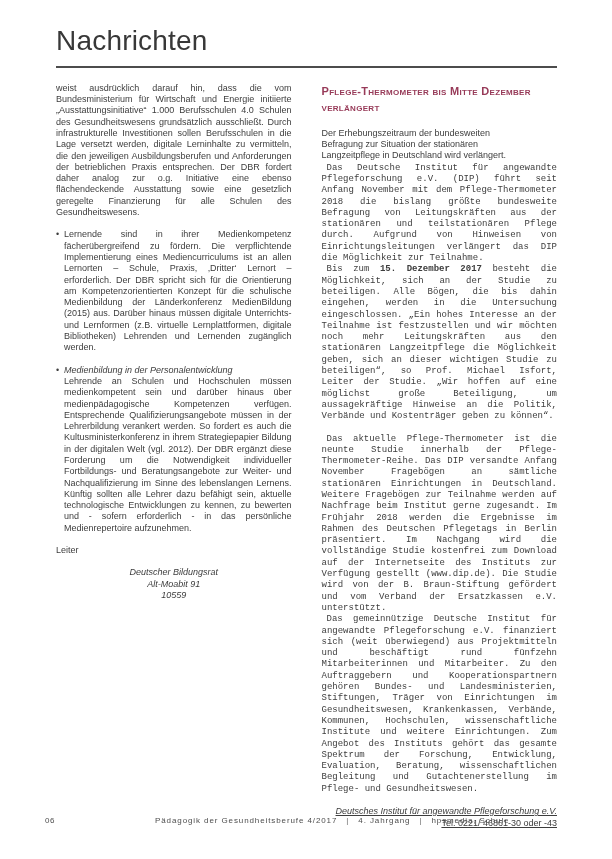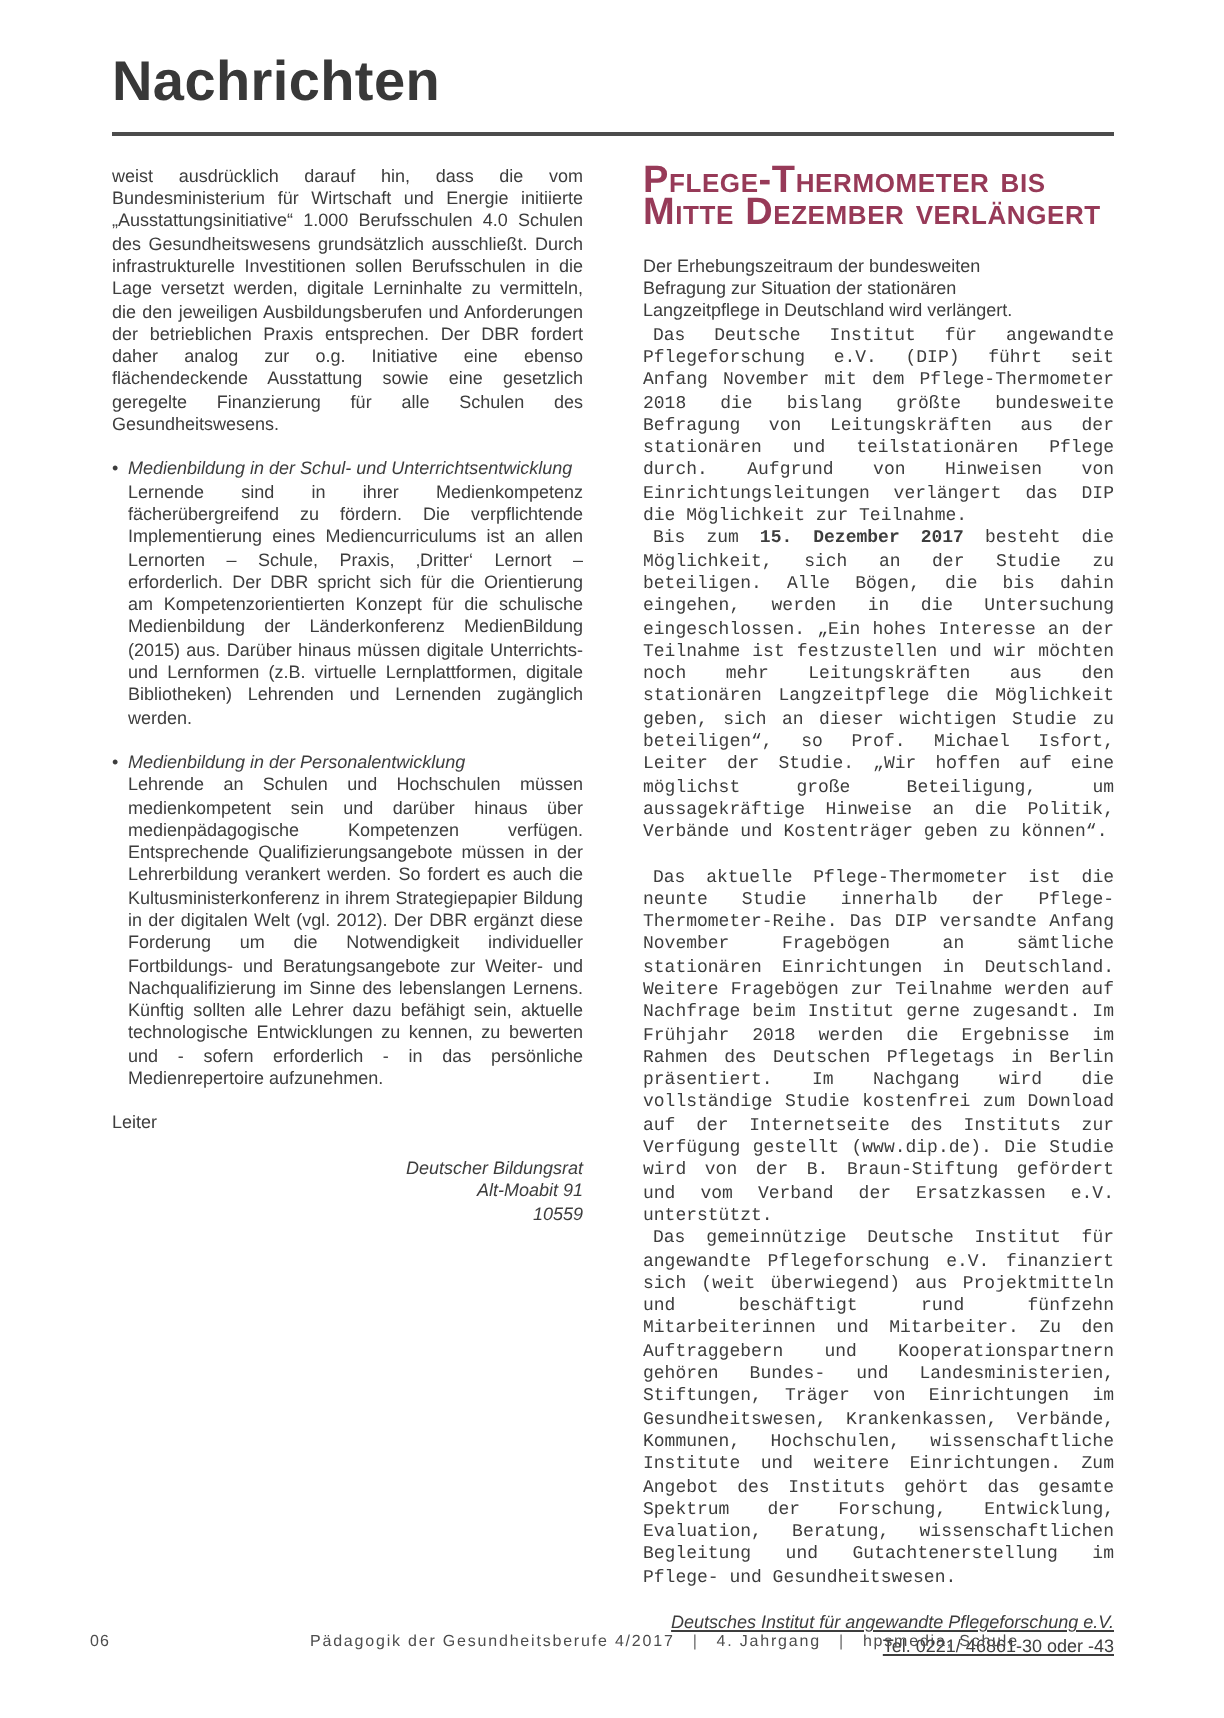--- a/index.html
+++ b/index.html
@@ -7,21 +7,21 @@
   body {
     width: 612px; height: 859px;
     background: #ffffff;
     font-family: "Liberation Sans", sans-serif;
     color: #3d3d3d;
     position: relative;
     overflow: hidden;
   }
   .content { position: absolute; left: 56px; top: 26px; width: 501px; }
   .page-title {
-    font-size: 28px; font-weight: 700; color: #383838;
+    font-size: 28px; font-weight: 400; color: #383838;
     margin: 0 0 9px 0; letter-spacing: 0.2px; line-height: 1.1;
   }
   .title-rule { border: 0; border-top: 2px solid #4c4c4c; margin: 0 0 15px 0; }
   .columns { display: flex; gap: 30px; }
   .col {
     width: 243px;
     font-size: 9px; line-height: 11.3px;
     text-align: justify;
     hyphens: auto; -webkit-hyphens: auto;
   }
@@ -33,26 +33,26 @@
 
   ul.bullets { list-style: none; margin: 0; padding: 0; }
   ul.bullets li { position: relative; padding-left: 8px; margin-top: 11px; }
   ul.bullets li::before {
     content: "\2022";
     position: absolute; left: 0; top: 0;
     font-size: 9px;
   }
   .bullet-heading { font-style: italic; }
 
-  .signature { margin-top: 11px; font-style: italic; text-align: right; }
+  .signature { margin-top: 11px; font-style: italic; text-align: center; }
   .signature div { line-height: 11.5px; }
 
   .article-heading {
     font-variant: small-caps;
-    font-size: 19px; line-height: 16px;
+    font-size: 11px; line-height: 16px;
     font-weight: 600;
     letter-spacing: 0.3px;
     color: #973a58;
     margin: 0 0 13px 0;
     text-align: left;
   }
   .lead {
     text-align: left;
     white-space: pre-line;
     margin-bottom: 1px;
@@ -80,21 +80,20 @@
   <h1 class="page-title">Nachrichten</h1>
   <hr class="title-rule">
 
   <div class="columns">
 
     <div class="col">
       <p>weist ausdrücklich darauf hin, dass die vom Bundesministerium für Wirtschaft und Energie initiierte „Ausstattungsinitiative“ 1.000 Berufsschulen 4.0 Schulen des Gesundheitswesens grundsätzlich ausschließt. Durch infrastrukturelle Investitionen sollen Berufsschulen in die Lage versetzt werden, digitale Lerninhalte zu vermitteln, die den jeweiligen Ausbildungsberufen und Anforderungen der betrieblichen Praxis entsprechen. Der DBR fordert daher analog zur o.g. Initiative eine ebenso flächendeckende Ausstattung sowie eine gesetzlich geregelte Finanzierung für alle Schulen des Gesundheitswesens.</p>
 
       <ul class="bullets">
         <li>
-          <div class="bullet-heading">Medienbildung in der Schul- und Unterrichtsentwicklung</div>
           <div>Lernende sind in ihrer Medienkompetenz fächerübergreifend zu fördern. Die verpflichtende Implementierung eines Mediencurriculums ist an allen Lernorten – Schule, Praxis, ‚Dritter‘ Lernort – erforderlich. Der DBR spricht sich für die Orientierung am Kompetenzorientierten Konzept für die schulische Medienbildung der Länderkonferenz MedienBildung (2015) aus. Darüber hinaus müssen digitale Unterrichts- und Lernformen (z.B. virtuelle Lernplattformen, digitale Bibliotheken) Lehrenden und Lernenden zugänglich werden.</div>
         </li>
         <li>
           <div class="bullet-heading">Medienbildung in der Personalentwicklung</div>
           <div>Lehrende an Schulen und Hochschulen müssen medienkompetent sein und darüber hinaus über medienpädagogische Kompetenzen verfügen. Entsprechende Qualifizierungsangebote müssen in der Lehrerbildung verankert werden. So fordert es auch die Kultusministerkonferenz in ihrem Strategiepapier Bildung in der digitalen Welt (vgl. 2012). Der DBR ergänzt diese Forderung um die Notwendigkeit individueller Fortbildungs- und Beratungsangebote zur Weiter- und Nachqualifizierung im Sinne des lebenslangen Lernens. Künftig sollten alle Lehrer dazu befähigt sein, aktuelle technologische Entwicklungen zu kennen, zu bewerten und - sofern erforderlich - in das persönliche Medienrepertoire aufzunehmen.</div>
         </li>
       </ul>
 
       <p class="mt">Leiter</p>
 

